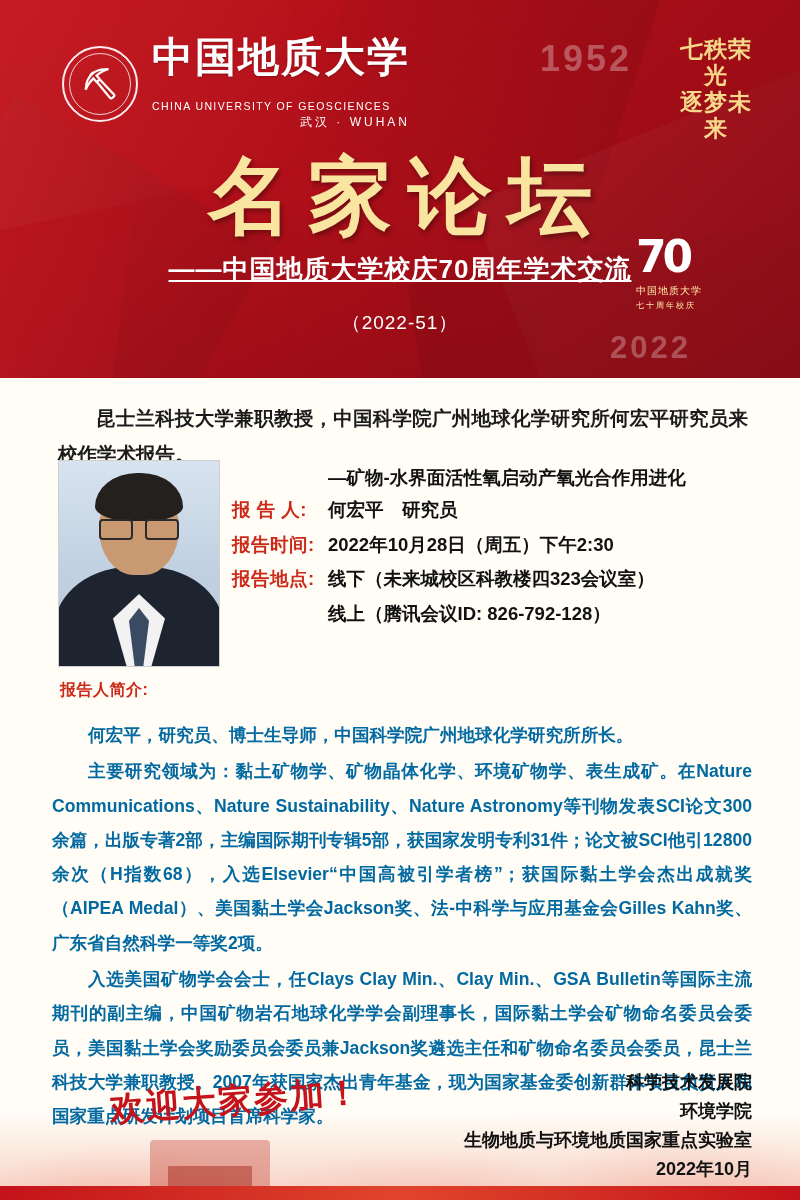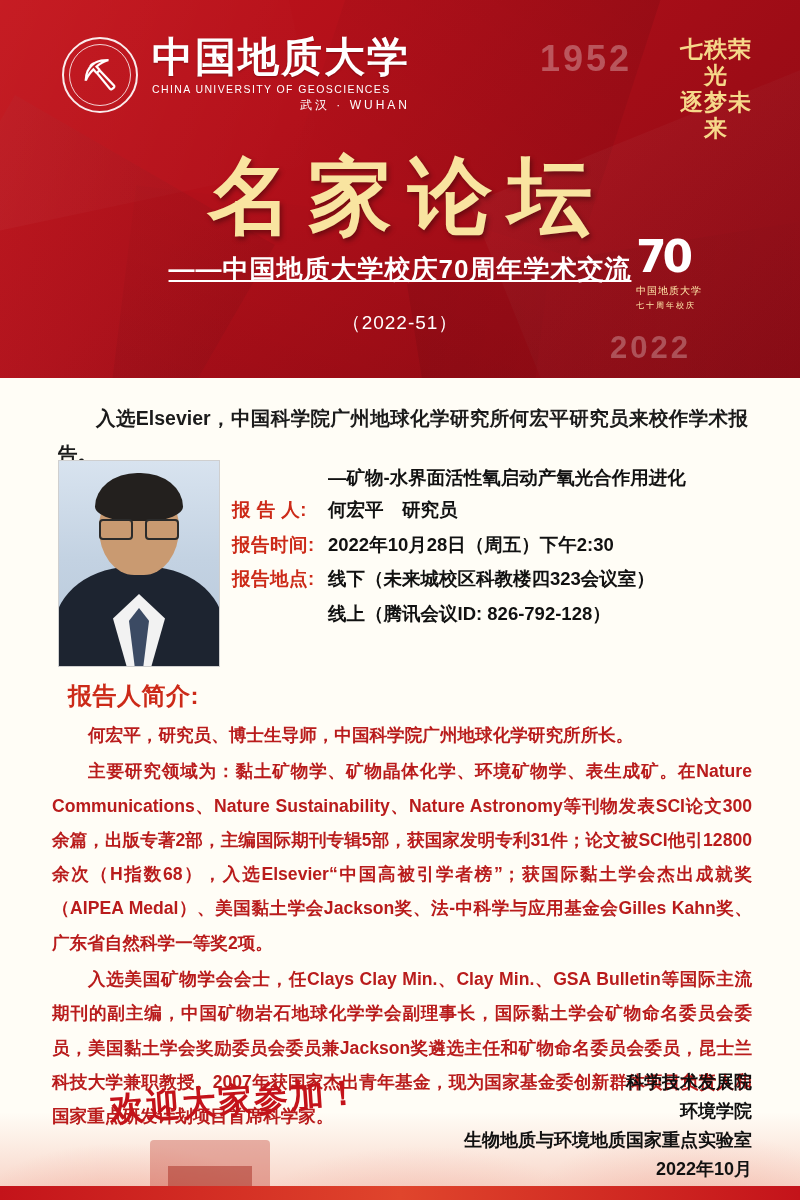--- a/index.html
+++ b/index.html
@@ -86,21 +86,21 @@
     letter-spacing: 2px;
     font-weight: bold;
     font-family: "DejaVu Sans", "Liberation Sans", sans-serif;
     line-height: 1.05;
     text-shadow: 0 1px 2px rgba(0,0,0,.25);
   }
   .logo-text-en {
     color: #fff;
     font-size: 10.5px;
     letter-spacing: 1.4px;
-    margin-top: 4px;
+    margin-top: 21px;
   }
   .logo-text-sub {
     color: #fff;
     font-size: 12px;
     letter-spacing: 3px;
     text-align: right;
     margin-top: 2px;
   }
 
   
@@ -329,33 +329,33 @@
     padding-left: 96px;
     font-size: 18.5px;
     line-height: 1.72;
     color: #111;
     font-weight: bold;
   }
 
   
   .bio-title {
     position: absolute;
-    left: 68px; top: 302px;
-    font-size: 24px;
+    left: 60px; top: 302px;
+    font-size: 16px;
     color: #cc2a18;
     font-weight: bold;
     letter-spacing: .5px;
   }
   .bio {
     position: absolute;
     left: 52px; top: 340px;
     width: 700px;
     font-size: 17.6px;
     line-height: 1.95;
-    color: #b91c1c;
+    color: #0369a1;
     font-weight: bold;
     text-align: justify;
   }
   .bio p {
     margin: 0 0 2px 0;
     text-indent: 36px;
   }
 
   
   .signature {
@@ -439,21 +439,21 @@
 
     <div class="big-title">名家论坛</div>
     <div class="sub-title">——中国地质大学校庆70周年学术交流</div>
     <div class="issue-no">（2022-51）</div>
   </div>
 
   <div class="content">
     <div class="bg-mountains"></div>
 
     <div class="intro">
-      <span class="ind">入选Elsevier，中国科学院广州地球化学研究所何宏平研究员来校作学术报告。</span>
+      <span class="ind">昆士兰科技大学兼职教授，中国科学院广州地球化学研究所何宏平研究员来校作学术报告。</span>
     </div>
 
     <div class="photo">
       <div class="suit"></div>
       <div class="shirt"></div>
       <div class="tie"></div>
       <div class="head"></div>
       <div class="hair"></div>
       <div class="glasses"></div>
     </div>

